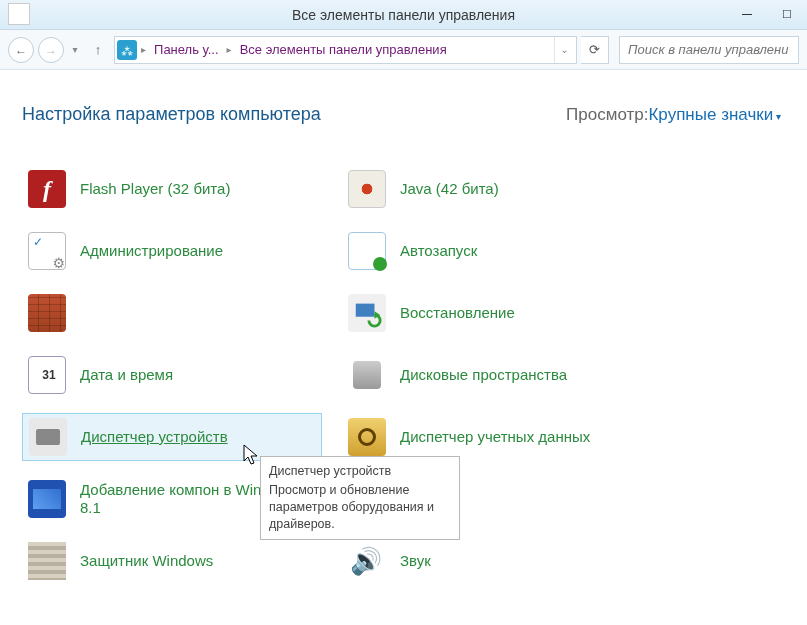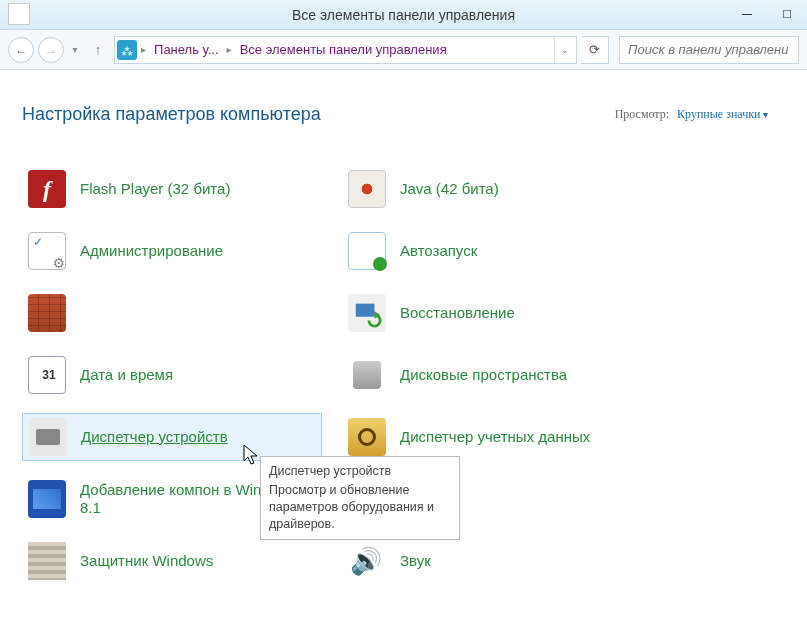--- a/index.html
+++ b/index.html
@@ -136,35 +136,33 @@
     font-size:13px; color:#7f1d1d; background:transparent;
     font-style: italic;
   }
   .content {
     padding: 16px 22px;
     position: relative;
   }
   .content-head {
     display:flex;
     align-items:center;
-    margin: 18px 17px 40px 0;
+    margin: 18px 4px 40px 0;
   }
   .page-heading {
     color: #1a5b8e;
     font-size: 18px;
     font-weight: 400;
   }
   .view-group {
     margin-left:auto;
-    font-size:12px;
+    font-size:17px;
     color:#666;
     display:flex;
-    gap:8px;
-    align-items:center;
-    font-family:Liberation Serif, serif;
+    align-items:center;
   }
   .view-link {
     color:#1a6fb3;
   }
   .view-link::after{ content:" ▾"; font-size:10px; }
   .grid {
     display:grid;
     grid-template-columns: 300px 300px;
     column-gap: 20px;
     row-gap: 14px;

